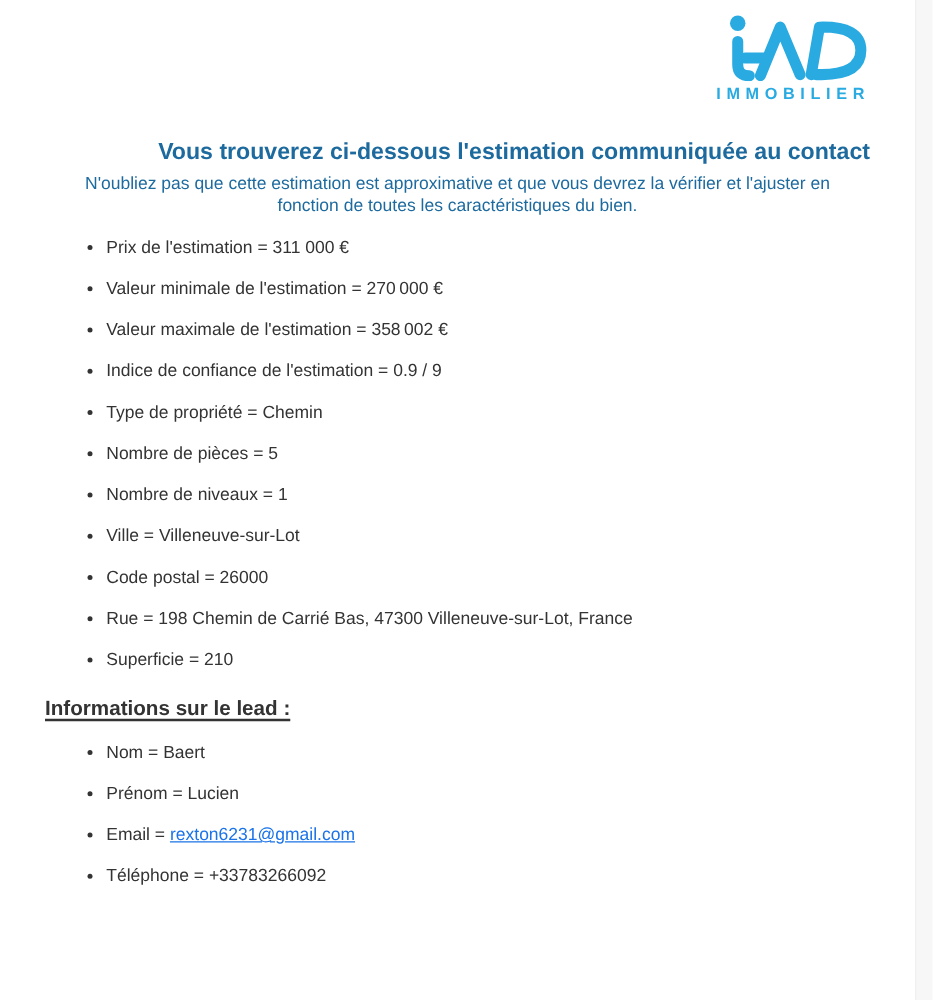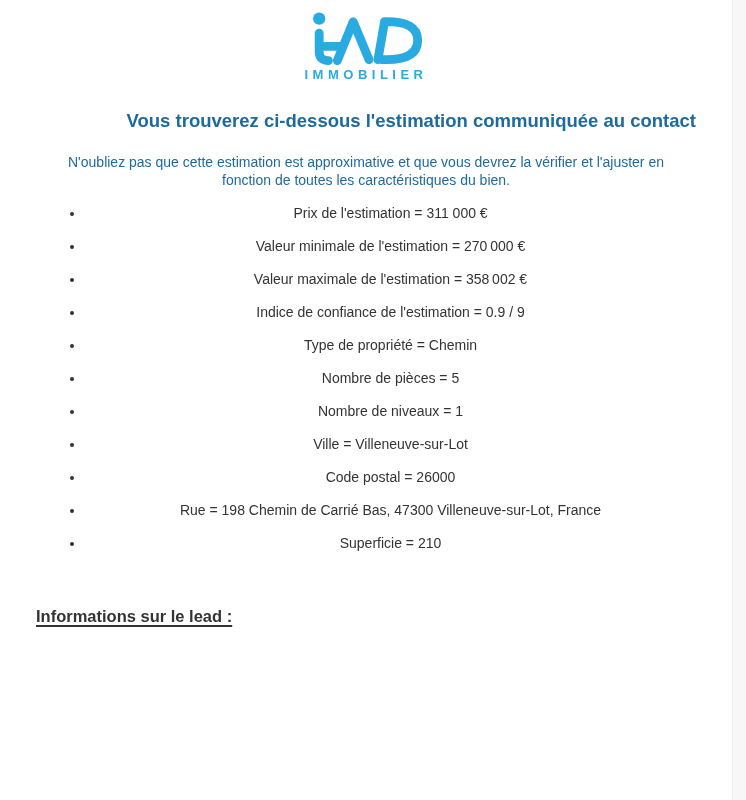--- a/index.html
+++ b/index.html
@@ -15,71 +15,70 @@
   .edge-strip {
     position: absolute;
     top: 0; right: 0;
     width: 13px; height: 100%;
     background: #f7f7f7;
     border-left: 1px solid #f0f0f0;
   }
   .page { padding: 10px 50px 0 36px; }
 
   
-  .logo { text-align: center; padding-top: 2px; color: var(--c-brand, #29abe2); }
+  .logo { text-align: right; padding-top: 2px; color: var(--c-brand, #29abe2); }
   .logo svg { display: inline-block; vertical-align: top; }
   .logo-sub {
     font-size: 13px;
     font-weight: bold;
     letter-spacing: 4.5px;
     margin-top: 2px;
     color: var(--c-brand, #29abe2);
   }
 
   
   .title {
     margin: 28px auto 0;
     text-align: right;
     font-size: 18.5px;
     font-weight: bold;
     line-height: 1.2;
     color: var(--c-header, #1d6a9e);
   }
   .subtitle {
     max-width: 648px;
-    margin: 21px auto 0;
+    margin: 5px auto 0;
     text-align: center;
     font-size: 14px;
     line-height: 18px;
     color: var(--c-header, #1d6a9e);
   }
 
   
   h2.section-heading {
     margin: 26px 0 0 0;
     font-size: 16.5px;
     font-weight: bold;
     color: var(--c-text, #333);
     text-decoration: underline;
     text-underline-offset: 3px;
     text-decoration-thickness: 1.5px;
   }
-  section.lead h2.section-heading { margin-top: 54px; }
+  section.lead h2.section-heading { margin-top: 21px; }
 
   ul.info-list {
     margin: 14px 0 0 0;
     padding-left: 49px;
     list-style: disc;
   }
   ul.info-list li {
     font-size: 14px;
     line-height: 20px;
     margin-bottom: 13px;
     color: var(--c-text, #333);
-    text-align: center;
   }
   ul.info-list li::marker { color: var(--c-text, #333); font-size: 13px; }
 
   a.email-link {
     color: var(--c-link, #1a73e8);
     text-decoration: underline;
   }
 </style>
 </head>
 <body>
@@ -114,17 +113,23 @@
         <li>Nombre de niveaux = 1</li>
         <li>Ville = Villeneuve-sur-Lot</li>
         <li>Code postal = 26000</li>
         <li>Rue = 198 Chemin de Carrié Bas, 47300 Villeneuve-sur-Lot, France</li>
         <li>Superficie = 210</li>
       </ul>
   </section>
 
   <section class="lead">
     <h2 class="section-heading">Informations sur le lead :</h2>
+    <ul class="info-list">
+        <li>Nom = Baert</li>
+        <li>Prénom = Lucien</li>
+        <li>Email = <a class="email-link" href="#">rexton6231@gmail.com</a></li>
+        <li>Téléphone = +33783266092</li>
+      </ul>
   </section>
 
 </div>
 
 <div class="edge-strip"></div>
 
 </body></html>

